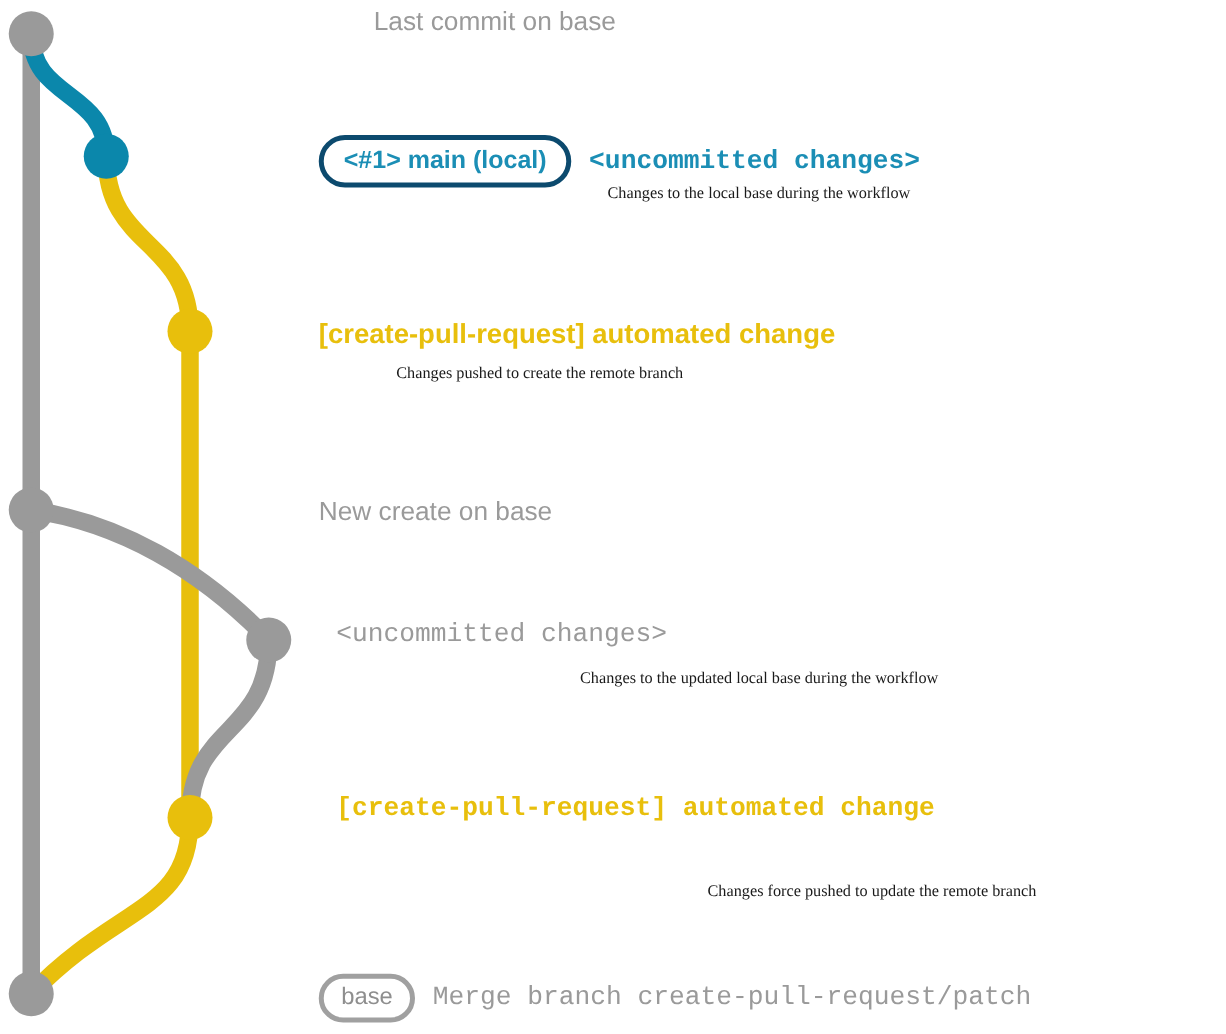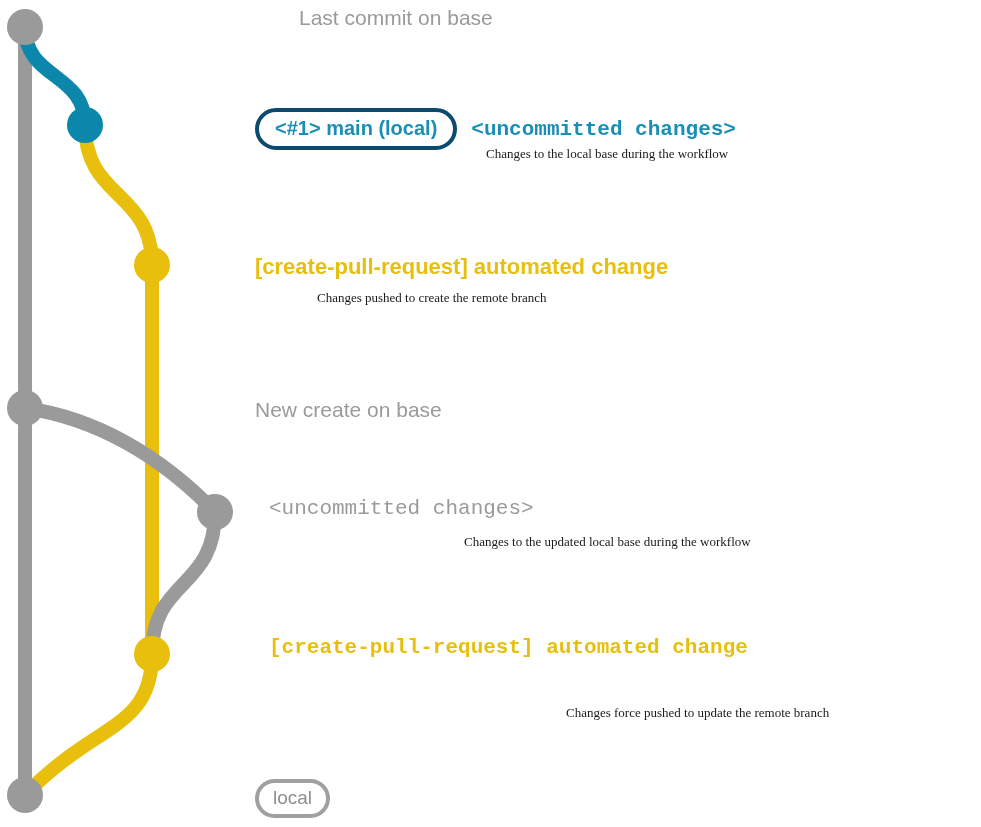--- a/index.html
+++ b/index.html
@@ -142,14 +142,15 @@
   <span class="commit-msg gray">&lt;uncommitted changes&gt;</span>
 </div>
 <div class="note" style="left:464px; top:534px;">Changes to the updated local base during the workflow</div>
 
 <div class="row" style="left:255px; top:636px;">
   <span class="commit-msg yellow">[create-pull-request] automated change</span>
 </div>
 <div class="note" style="left:566px; top:674px;margin-top:31px;">Changes force pushed to update the remote branch</div>
 
 <div class="row" style="left:255px; top:779px;">
-  <span class="pill gray small">local</span>
+  <span class="pill gray small">base</span>
+  <span class="commit-msg gray">Merge branch create-pull-request/patch</span>
 </div>
 
 </body></html>

